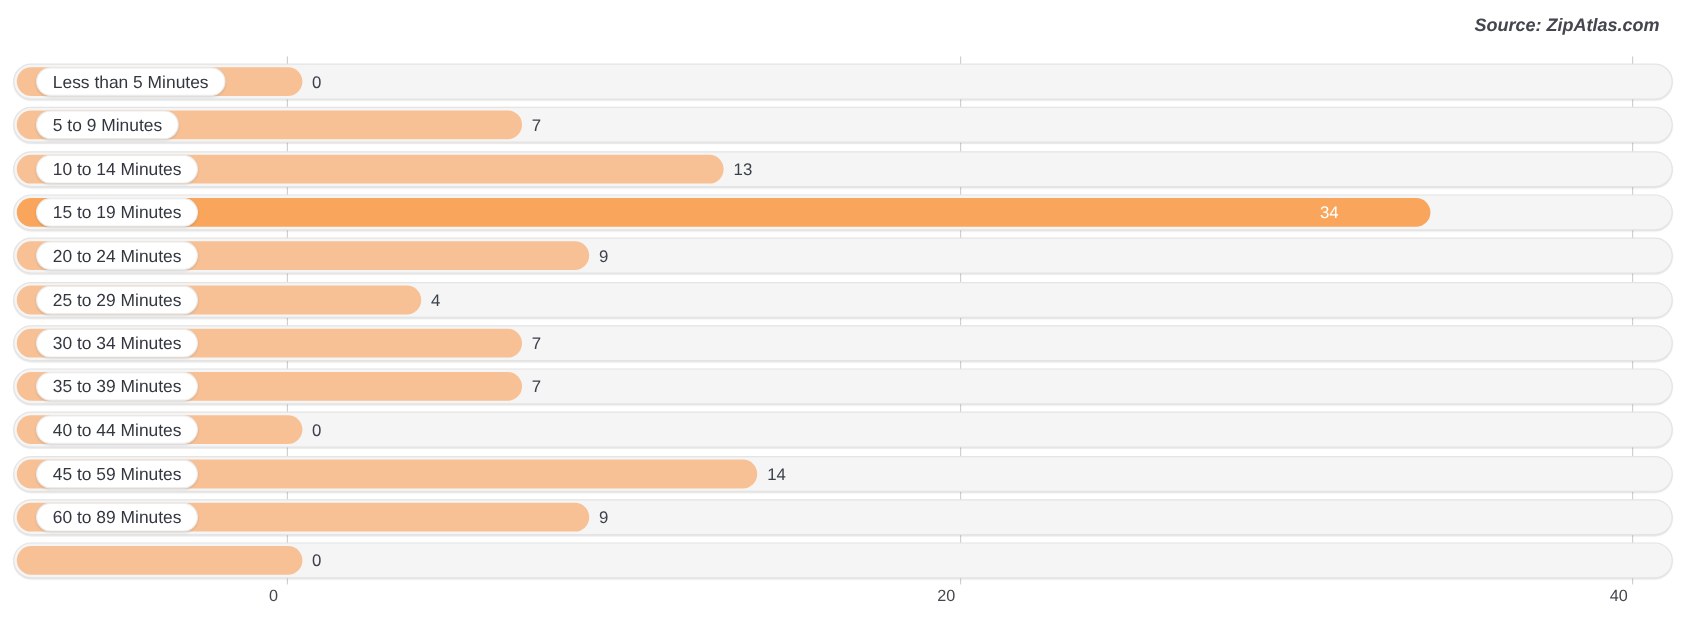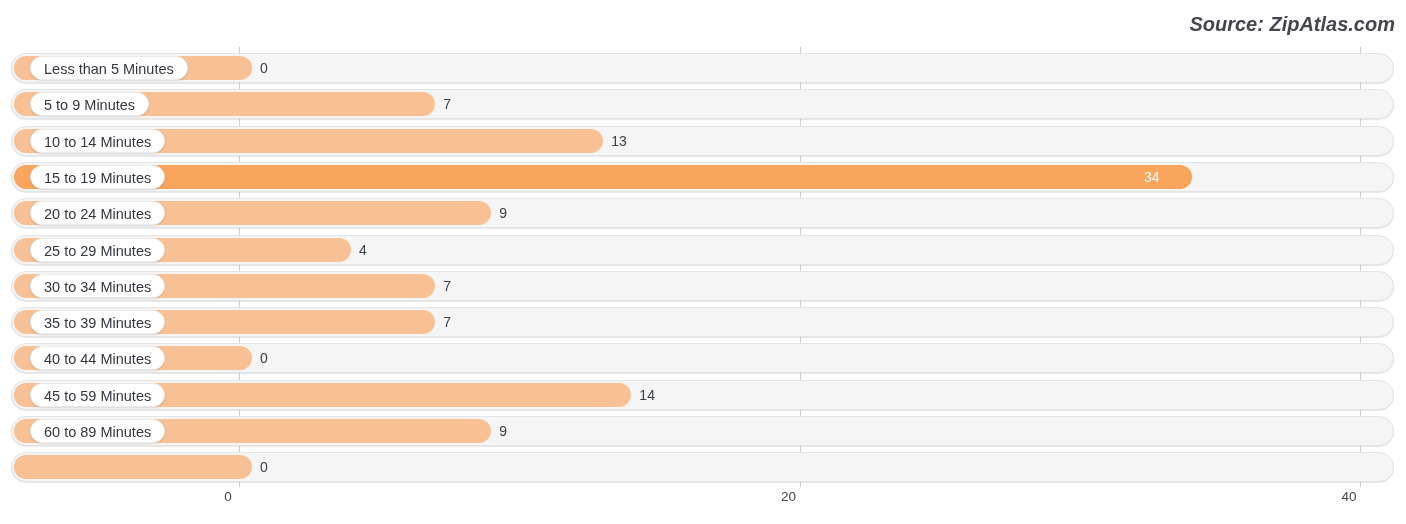--- a/index.html
+++ b/index.html
@@ -28,23 +28,23 @@
     left: 12px;
     top: 10px;
     font-size: 19.5px;
     letter-spacing: 0.2px;
     color: #3c4049;
     font-weight: 400;
     white-space: nowrap;
   }
   #chart-source {
     position: absolute;
-    right: 11px;
+    right: 23px;
     top: 13px;
-    font-size: 20px;
+    font-size: 15px;
     font-style: italic;
     color: #43464d;
     font-weight: 700;
     white-space: nowrap;
   }
 
   
   #plot {
     position: absolute;
     left: 0px;
@@ -167,21 +167,21 @@
       <div class="row" style="top: 78.6px;">
         <div class="track"></div>
         <div class="fill" style="width: 589.325px; background: rgb(248, 193, 149);"></div>
         <div class="label-pill">10 to 14 Minutes</div>
         <div class="value-out" style="left: 600.325px;">13</div>
       </div>
       <div class="row" style="top: 114.9px;">
         <div class="track"></div>
         <div class="fill" style="width: 1177.85px; background: rgb(249, 165, 92);"></div>
         <div class="label-pill">15 to 19 Minutes</div>
-        <div class="value-in" style="left: 1089px; margin-left: 44px;">34</div>
+        <div class="value-in" style="left: 1089px;">34</div>
       </div>
       <div class="row" style="top: 151.2px;">
         <div class="track"></div>
         <div class="fill" style="width: 477.225px; background: rgb(248, 193, 149);"></div>
         <div class="label-pill">20 to 24 Minutes</div>
         <div class="value-out" style="left: 488.225px;">9</div>
       </div>
       <div class="row" style="top: 187.5px;">
         <div class="track"></div>
         <div class="fill" style="width: 337.1px; background: rgb(248, 193, 149);"></div>

